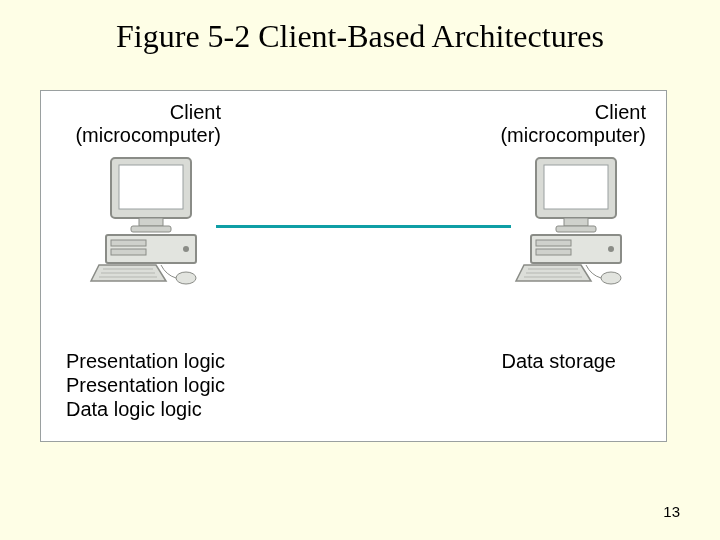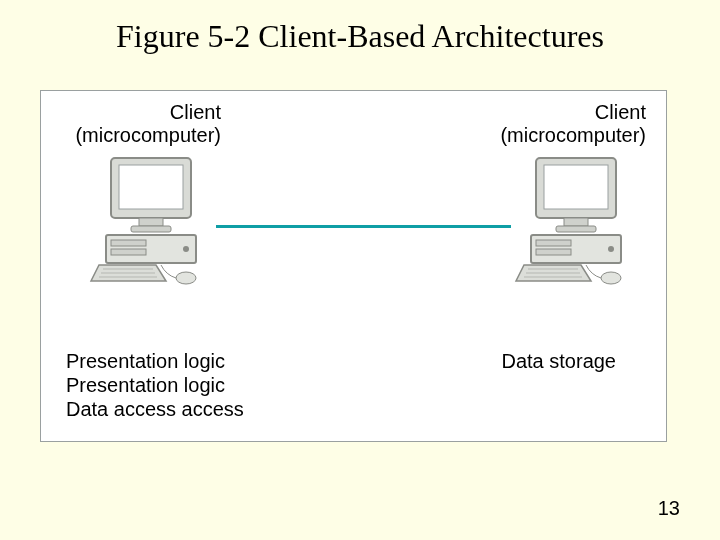--- a/index.html
+++ b/index.html
@@ -63,21 +63,21 @@
     top: 134px;
     left: 175px;
     width: 295px;
     height: 3px;
     background: #0f9ea5;
   }
   .page-num {
     position: absolute;
     bottom: 20px;
     right: 40px;
-    font-size: 20px;
+    font-size: 15px;
     font-family: Arial, Helvetica, sans-serif;
     color: #000;
   }
 </style>
 </head>
 <body>
 
 <div class="title">Figure 5-2 Client-Based Architectures</div>
 
 <div class="diagram-box">
@@ -131,21 +131,21 @@
       <ellipse cx="115" cy="125" rx="10" ry="6" fill="#e2e4df" stroke="#8a8c87"></ellipse>
       <path d="M105 125 Q 95 122 90 112" fill="none" stroke="#8a8c87"></path>
     </svg>
   </div>
 
   <div class="connector"></div>
 
   <div class="list-below left">
     <div>Presentation logic</div>
     <div>Presentation logic</div>
-    <div>Data access access</div>
+    <div>Data logic logic</div>
   </div>
 
   <div class="list-below right">
     <div>Data storage</div>
   </div>
 
 </div>
 
 <div class="page-num">13</div>
 

